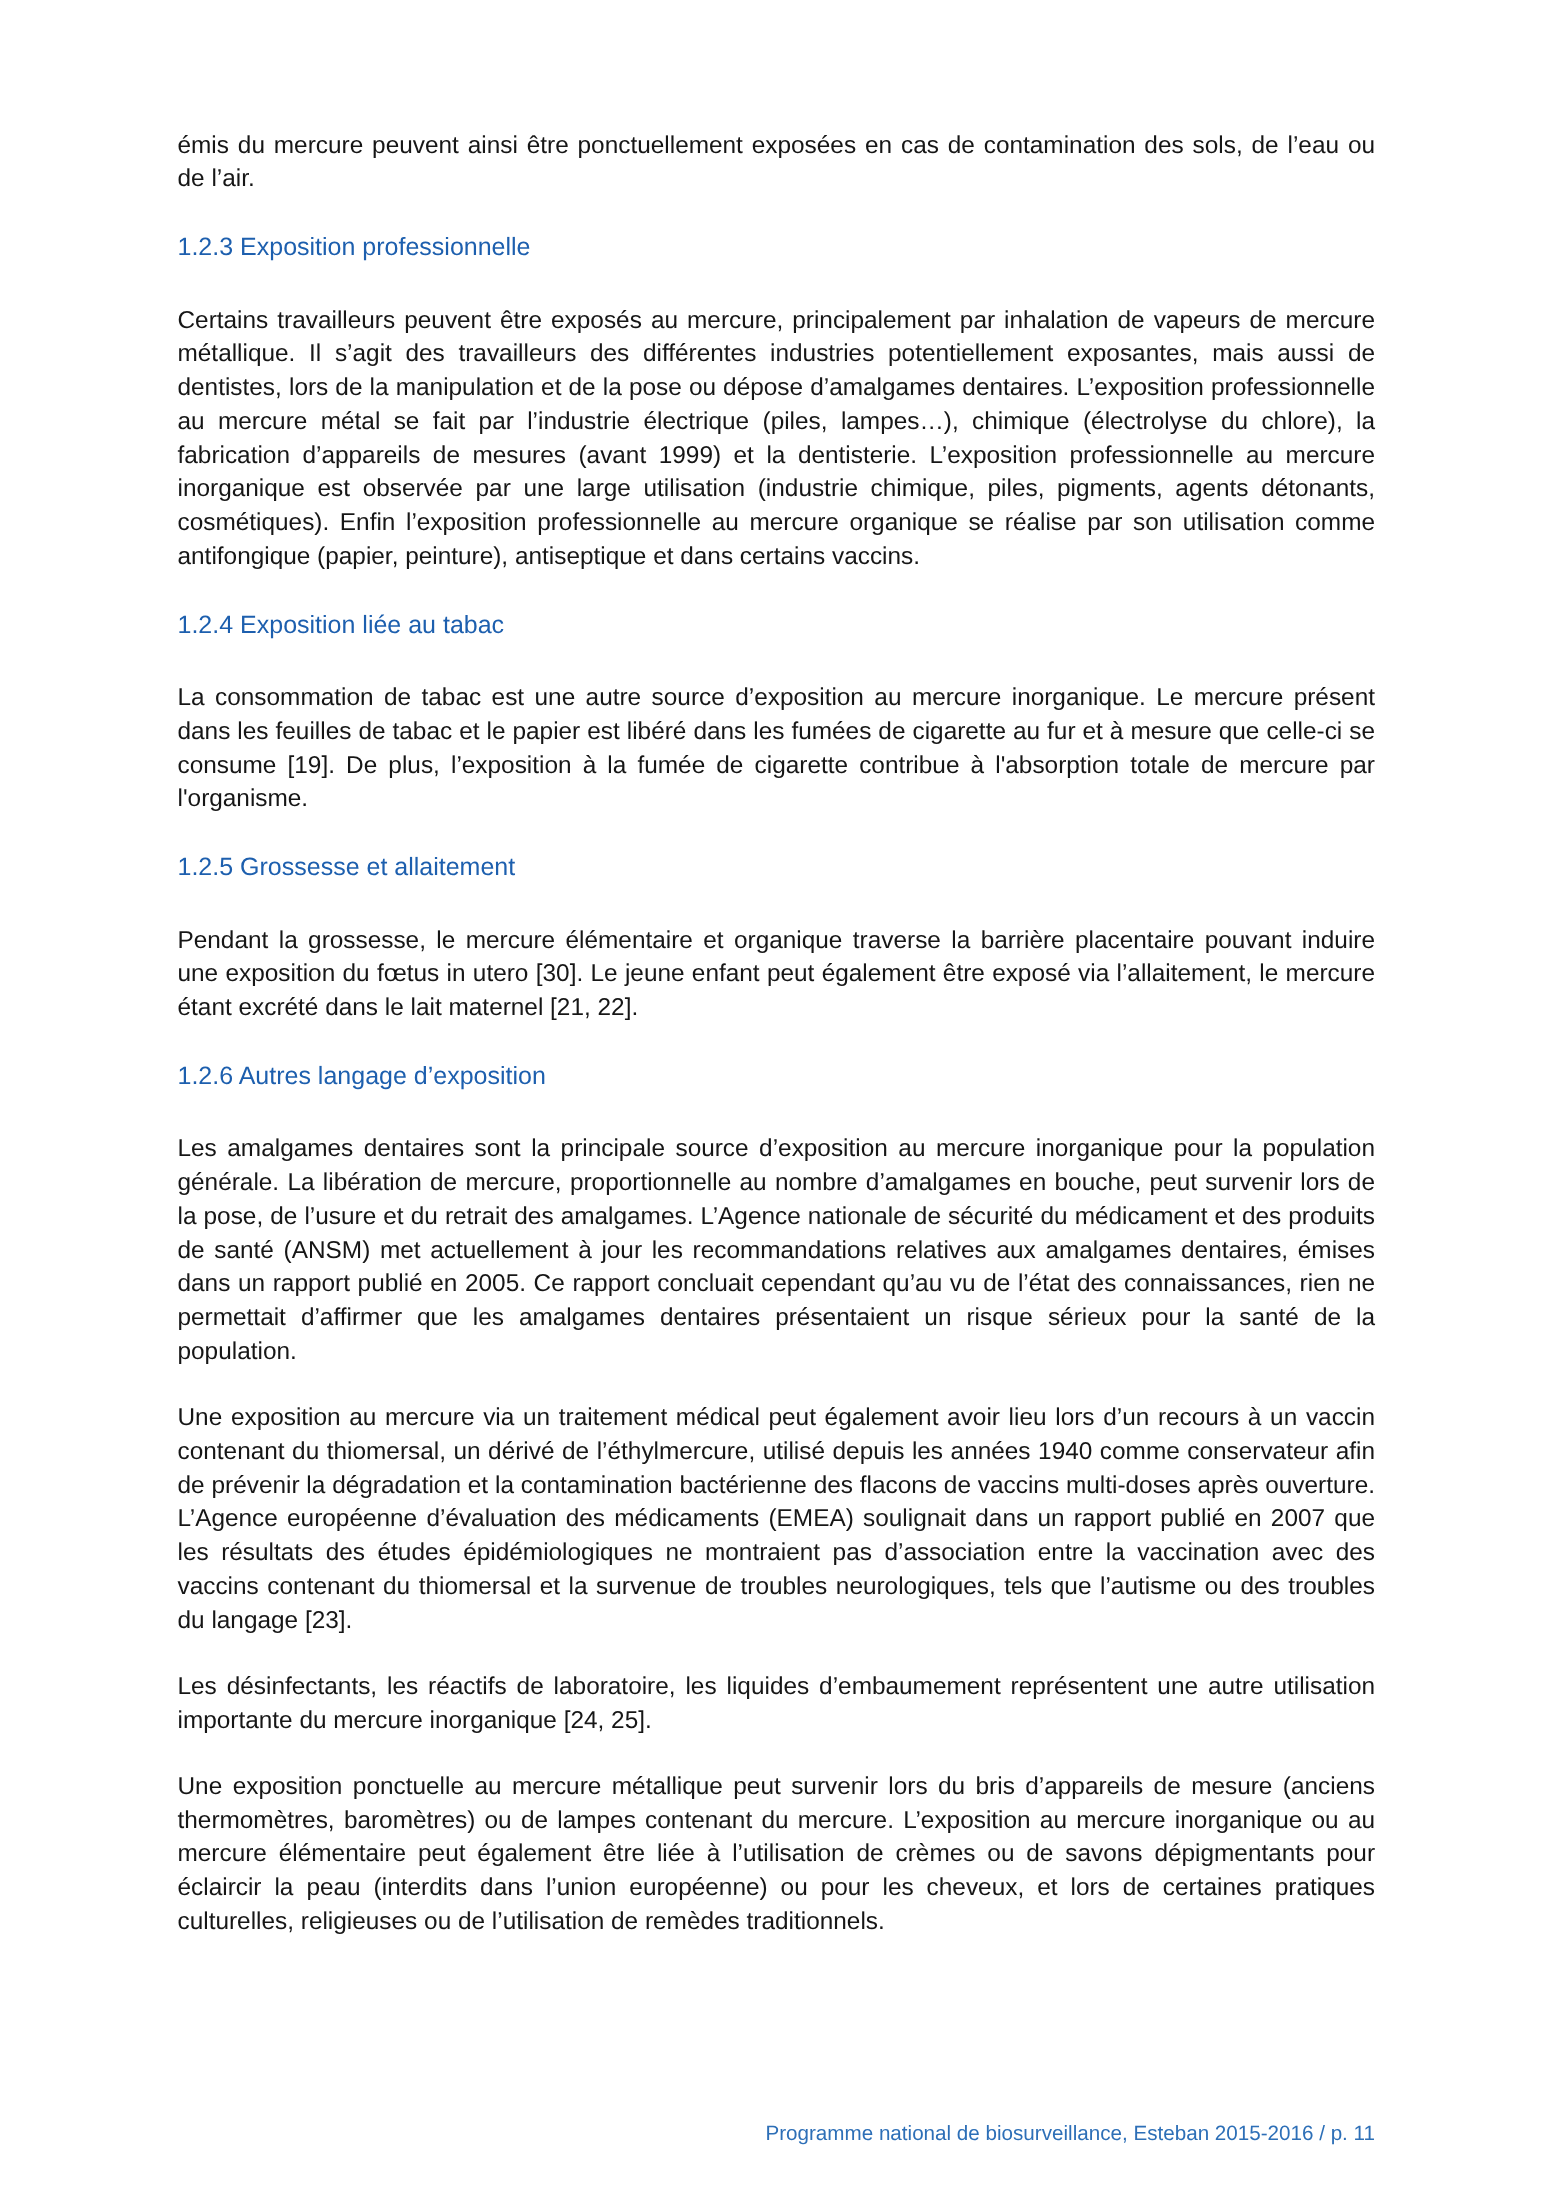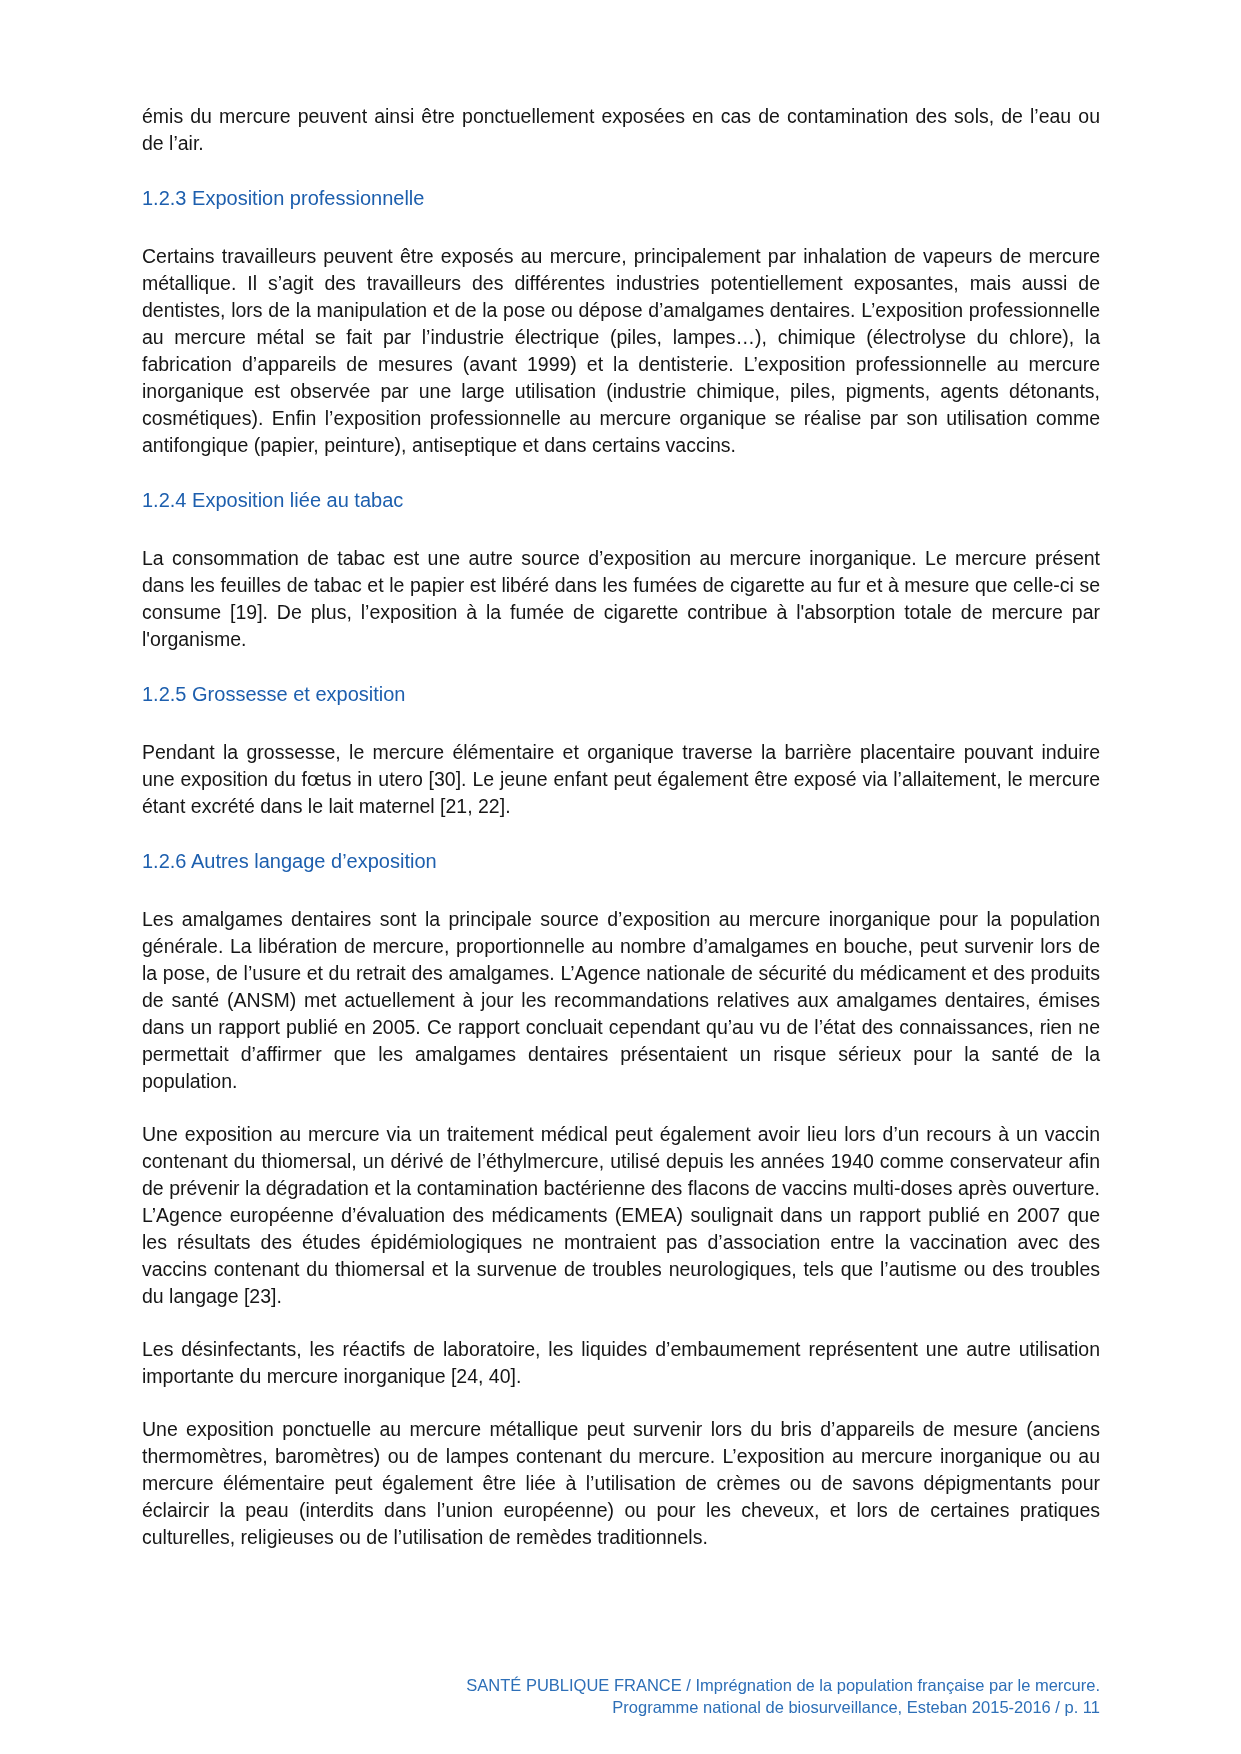--- a/index.html
+++ b/index.html
@@ -52,25 +52,24 @@
 <body>
 
 <div class="page">
   <div class="content">
 
   <p class="body-paragraph"><span>émis du mercure peuvent ainsi être ponctuellement exposées en cas de contamination des sols, de l’eau ou de l’air.</span></p>
       <h2 class="section-heading">1.2.3 Exposition professionnelle</h2>
       <p class="body-paragraph"><span>Certains travailleurs peuvent être exposés au mercure, principalement par inhalation de vapeurs de mercure métallique. Il s’agit des travailleurs des différentes industries potentiellement exposantes, mais aussi de dentistes, lors de la manipulation et de la pose ou dépose d’amalgames dentaires. L’exposition professionnelle au mercure métal se fait par l’industrie électrique (piles, lampes…), chimique (électrolyse du chlore), la fabrication d’appareils de mesures (avant 1999) et la dentisterie. L’exposition professionnelle au mercure inorganique est observée par une large utilisation (industrie chimique, piles, pigments, agents détonants, cosmétiques). Enfin l’exposition professionnelle au mercure organique se réalise par son utilisation comme antifongique (papier, peinture), antiseptique et dans certains vaccins.</span></p>
       <h2 class="section-heading">1.2.4 Exposition liée au tabac</h2>
       <p class="body-paragraph"><span>La consommation de tabac est une autre source d’exposition au mercure inorganique. Le mercure présent dans les feuilles de tabac et le papier est libéré dans les fumées de cigarette au fur et à mesure que celle-ci se consume [19]. De plus, l’exposition à la fumée de cigarette contribue à l'absorption totale de mercure par l'organisme.</span></p>
-      <h2 class="section-heading">1.2.5 Grossesse et exposition</h2>
+      <h2 class="section-heading">1.2.5 Grossesse et allaitement</h2>
       <p class="body-paragraph"><span>Pendant la grossesse, le mercure élémentaire et organique traverse la barrière placentaire pouvant induire une exposition du fœtus </span><span class="italic">in utero</span><span> [30]. Le jeune enfant peut également être exposé </span><span class="italic">via</span><span> l’allaitement, le mercure étant excrété dans le lait maternel [21, 22].</span></p>
       <h2 class="section-heading">1.2.6 Autres langage d’exposition</h2>
       <p class="body-paragraph"><span>Les amalgames dentaires sont la principale source d’exposition au mercure inorganique pour la population générale. La libération de mercure, proportionnelle au nombre d’amalgames en bouche, peut survenir lors de la pose, de l’usure et du retrait des amalgames. L’Agence nationale de sécurité du médicament et des produits de santé (ANSM) met actuellement à jour les recommandations relatives aux amalgames dentaires, émises dans un rapport publié en 2005. Ce rapport concluait cependant qu’au vu de l’état des connaissances, rien ne permettait d’affirmer que les amalgames dentaires présentaient un risque sérieux pour la santé de la population.</span></p>
       <p class="body-paragraph"><span>Une exposition au mercure </span><span class="italic">via</span><span> un traitement médical peut également avoir lieu lors d’un recours à un vaccin contenant du thiomersal, un dérivé de l’éthylmercure, utilisé depuis les années 1940 comme conservateur afin de prévenir la dégradation et la contamination bactérienne des flacons de vaccins multi-doses après ouverture. L’Agence européenne d’évaluation des médicaments (EMEA) soulignait dans un rapport publié en 2007 que les résultats des études épidémiologiques ne montraient pas d’association entre la vaccination avec des vaccins contenant du thiomersal et la survenue de troubles neurologiques, tels que l’autisme ou des troubles du langage [23].</span></p>
-      <p class="body-paragraph"><span>Les désinfectants, les réactifs de laboratoire, les liquides d’embaumement représentent une autre utilisation importante du mercure inorganique [24, 40].</span></p>
+      <p class="body-paragraph"><span>Les désinfectants, les réactifs de laboratoire, les liquides d’embaumement représentent une autre utilisation importante du mercure inorganique [24, 25].</span></p>
       <p class="body-paragraph"><span>Une exposition ponctuelle au mercure métallique peut survenir lors du bris d’appareils de mesure (anciens thermomètres, baromètres) ou de lampes contenant du mercure. L’exposition au mercure inorganique ou au mercure élémentaire peut également être liée à l’utilisation de crèmes ou de savons dépigmentants pour éclaircir la peau (interdits dans l’union européenne) ou pour les cheveux, et lors de certaines pratiques culturelles, religieuses ou de l’utilisation de remèdes traditionnels.</span></p>
     </div>
   <div class="footer">
-    <div>SANTÉ PUBLIQUE FRANCE / Imprégnation de la population française par le mercure.</div>
     <div>Programme national de biosurveillance, Esteban 2015-2016 / p. 11</div>
   </div>
 </div>
 
 </body></html>

